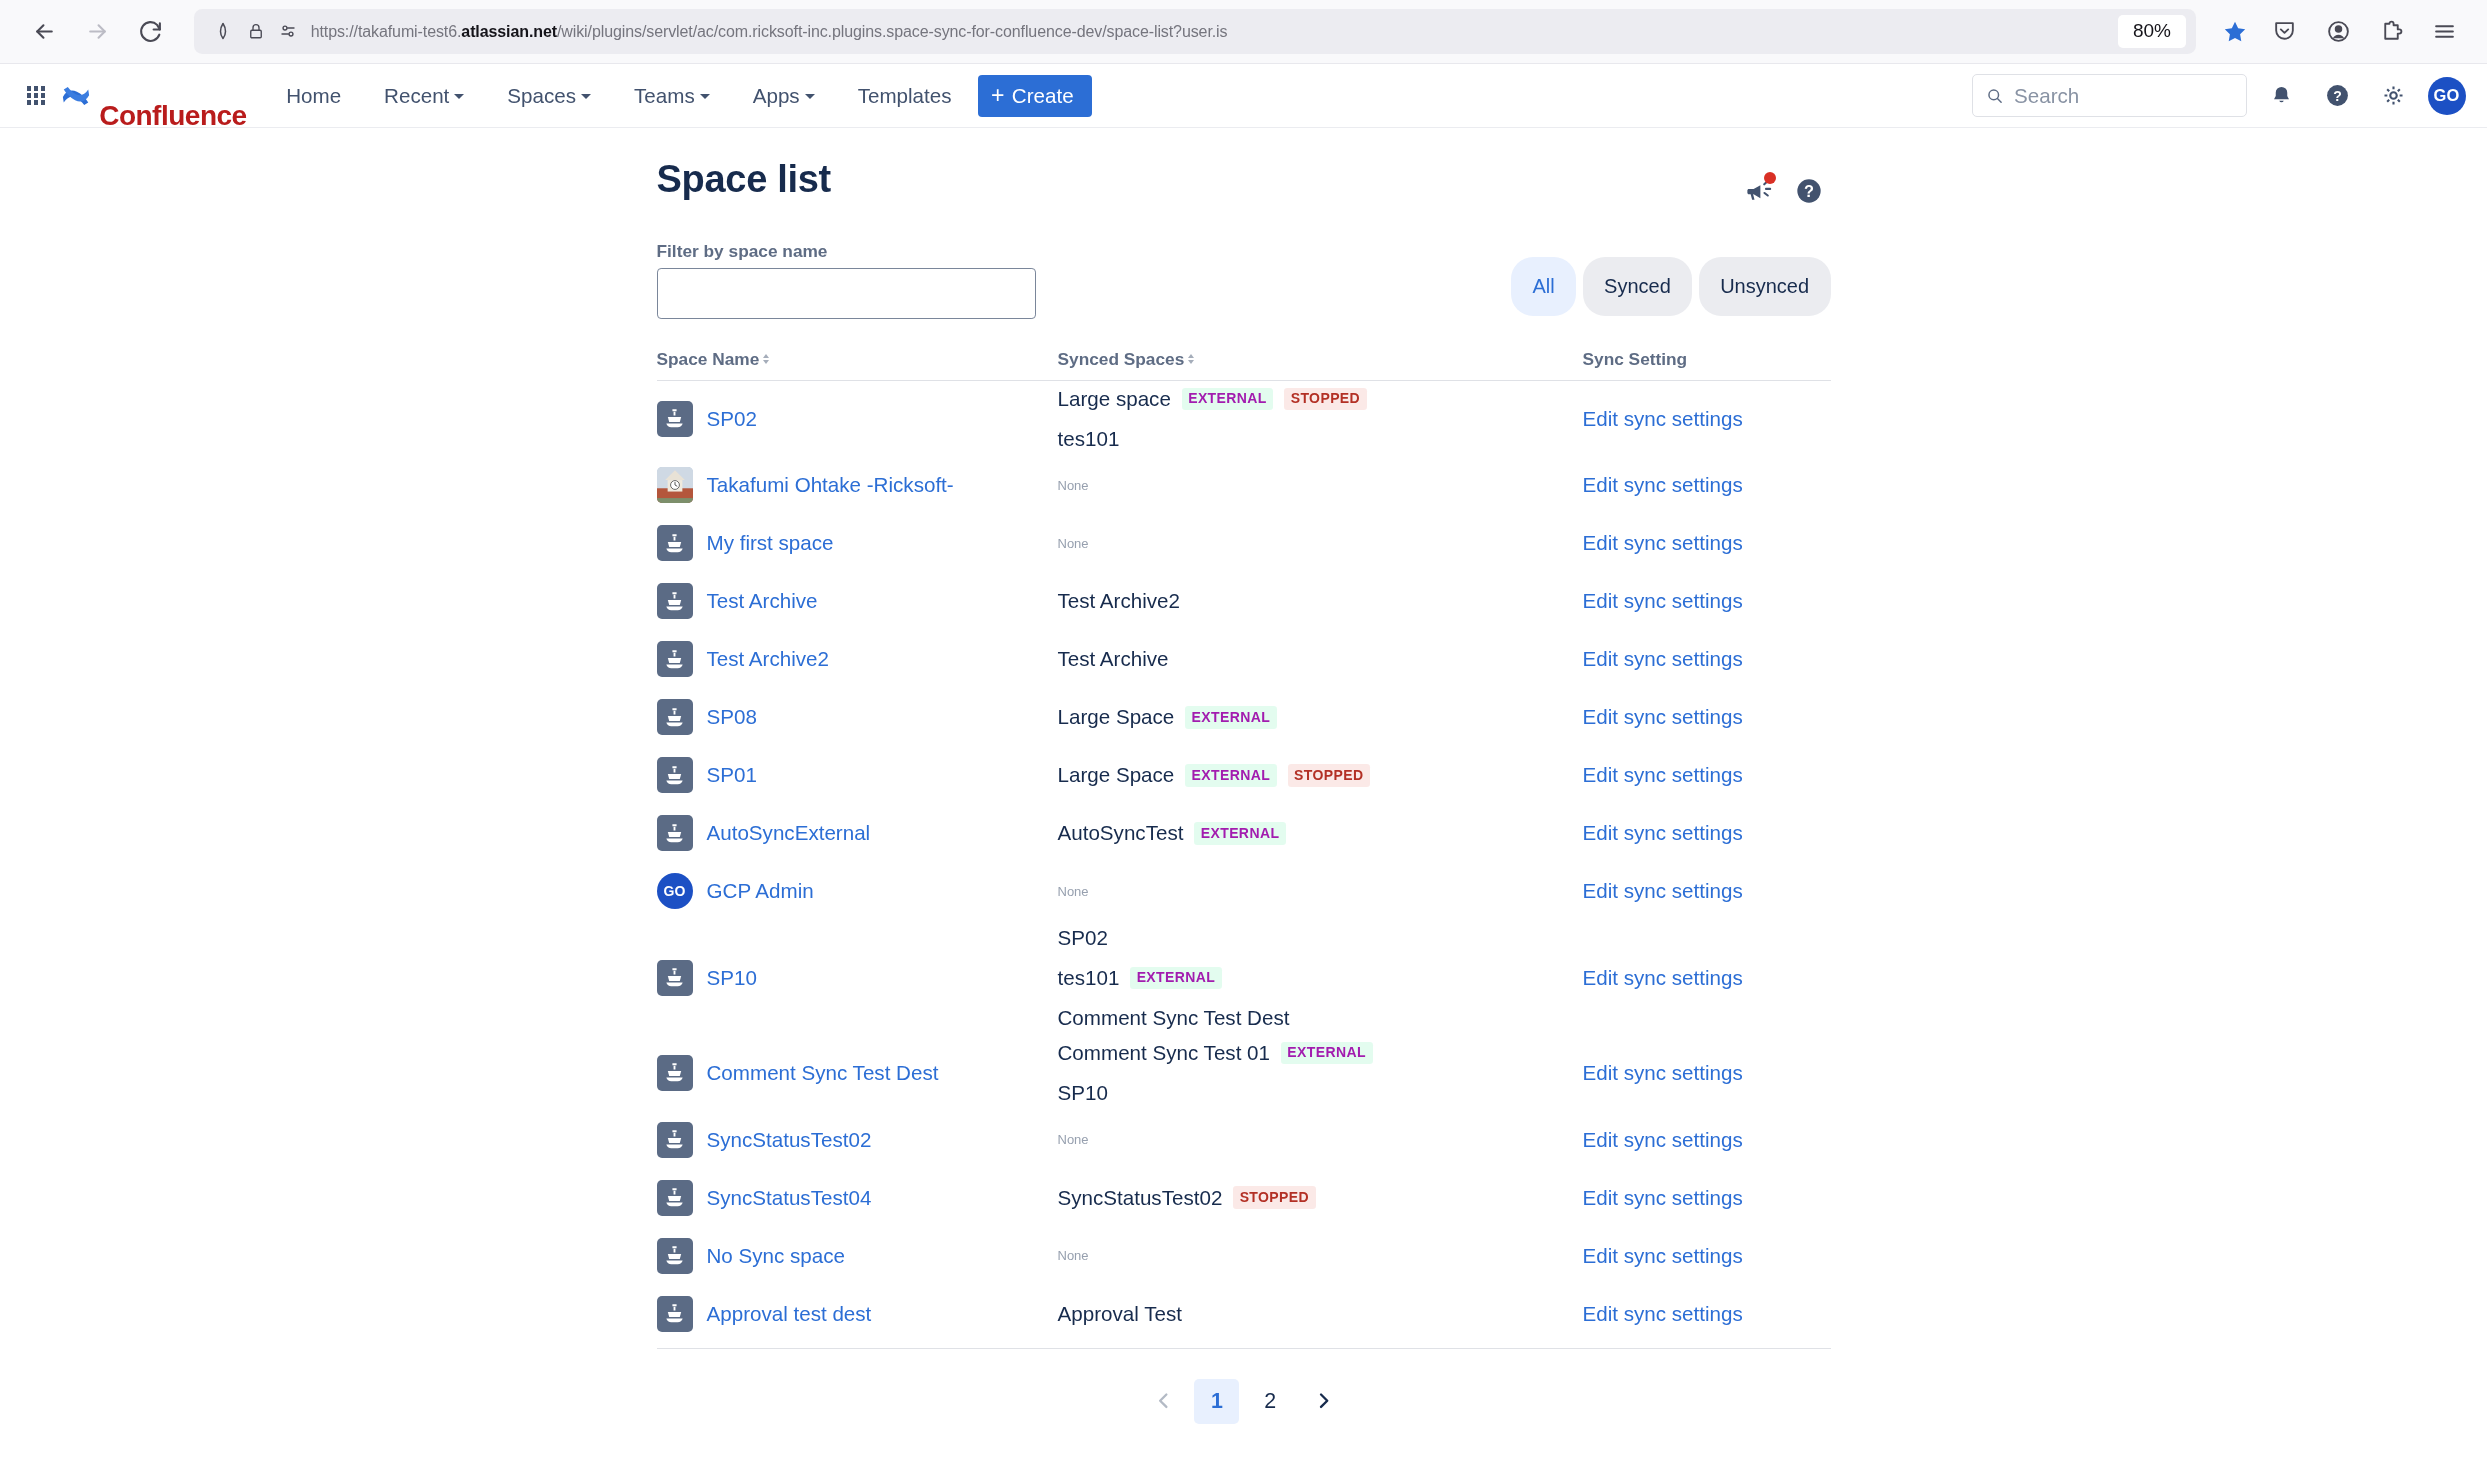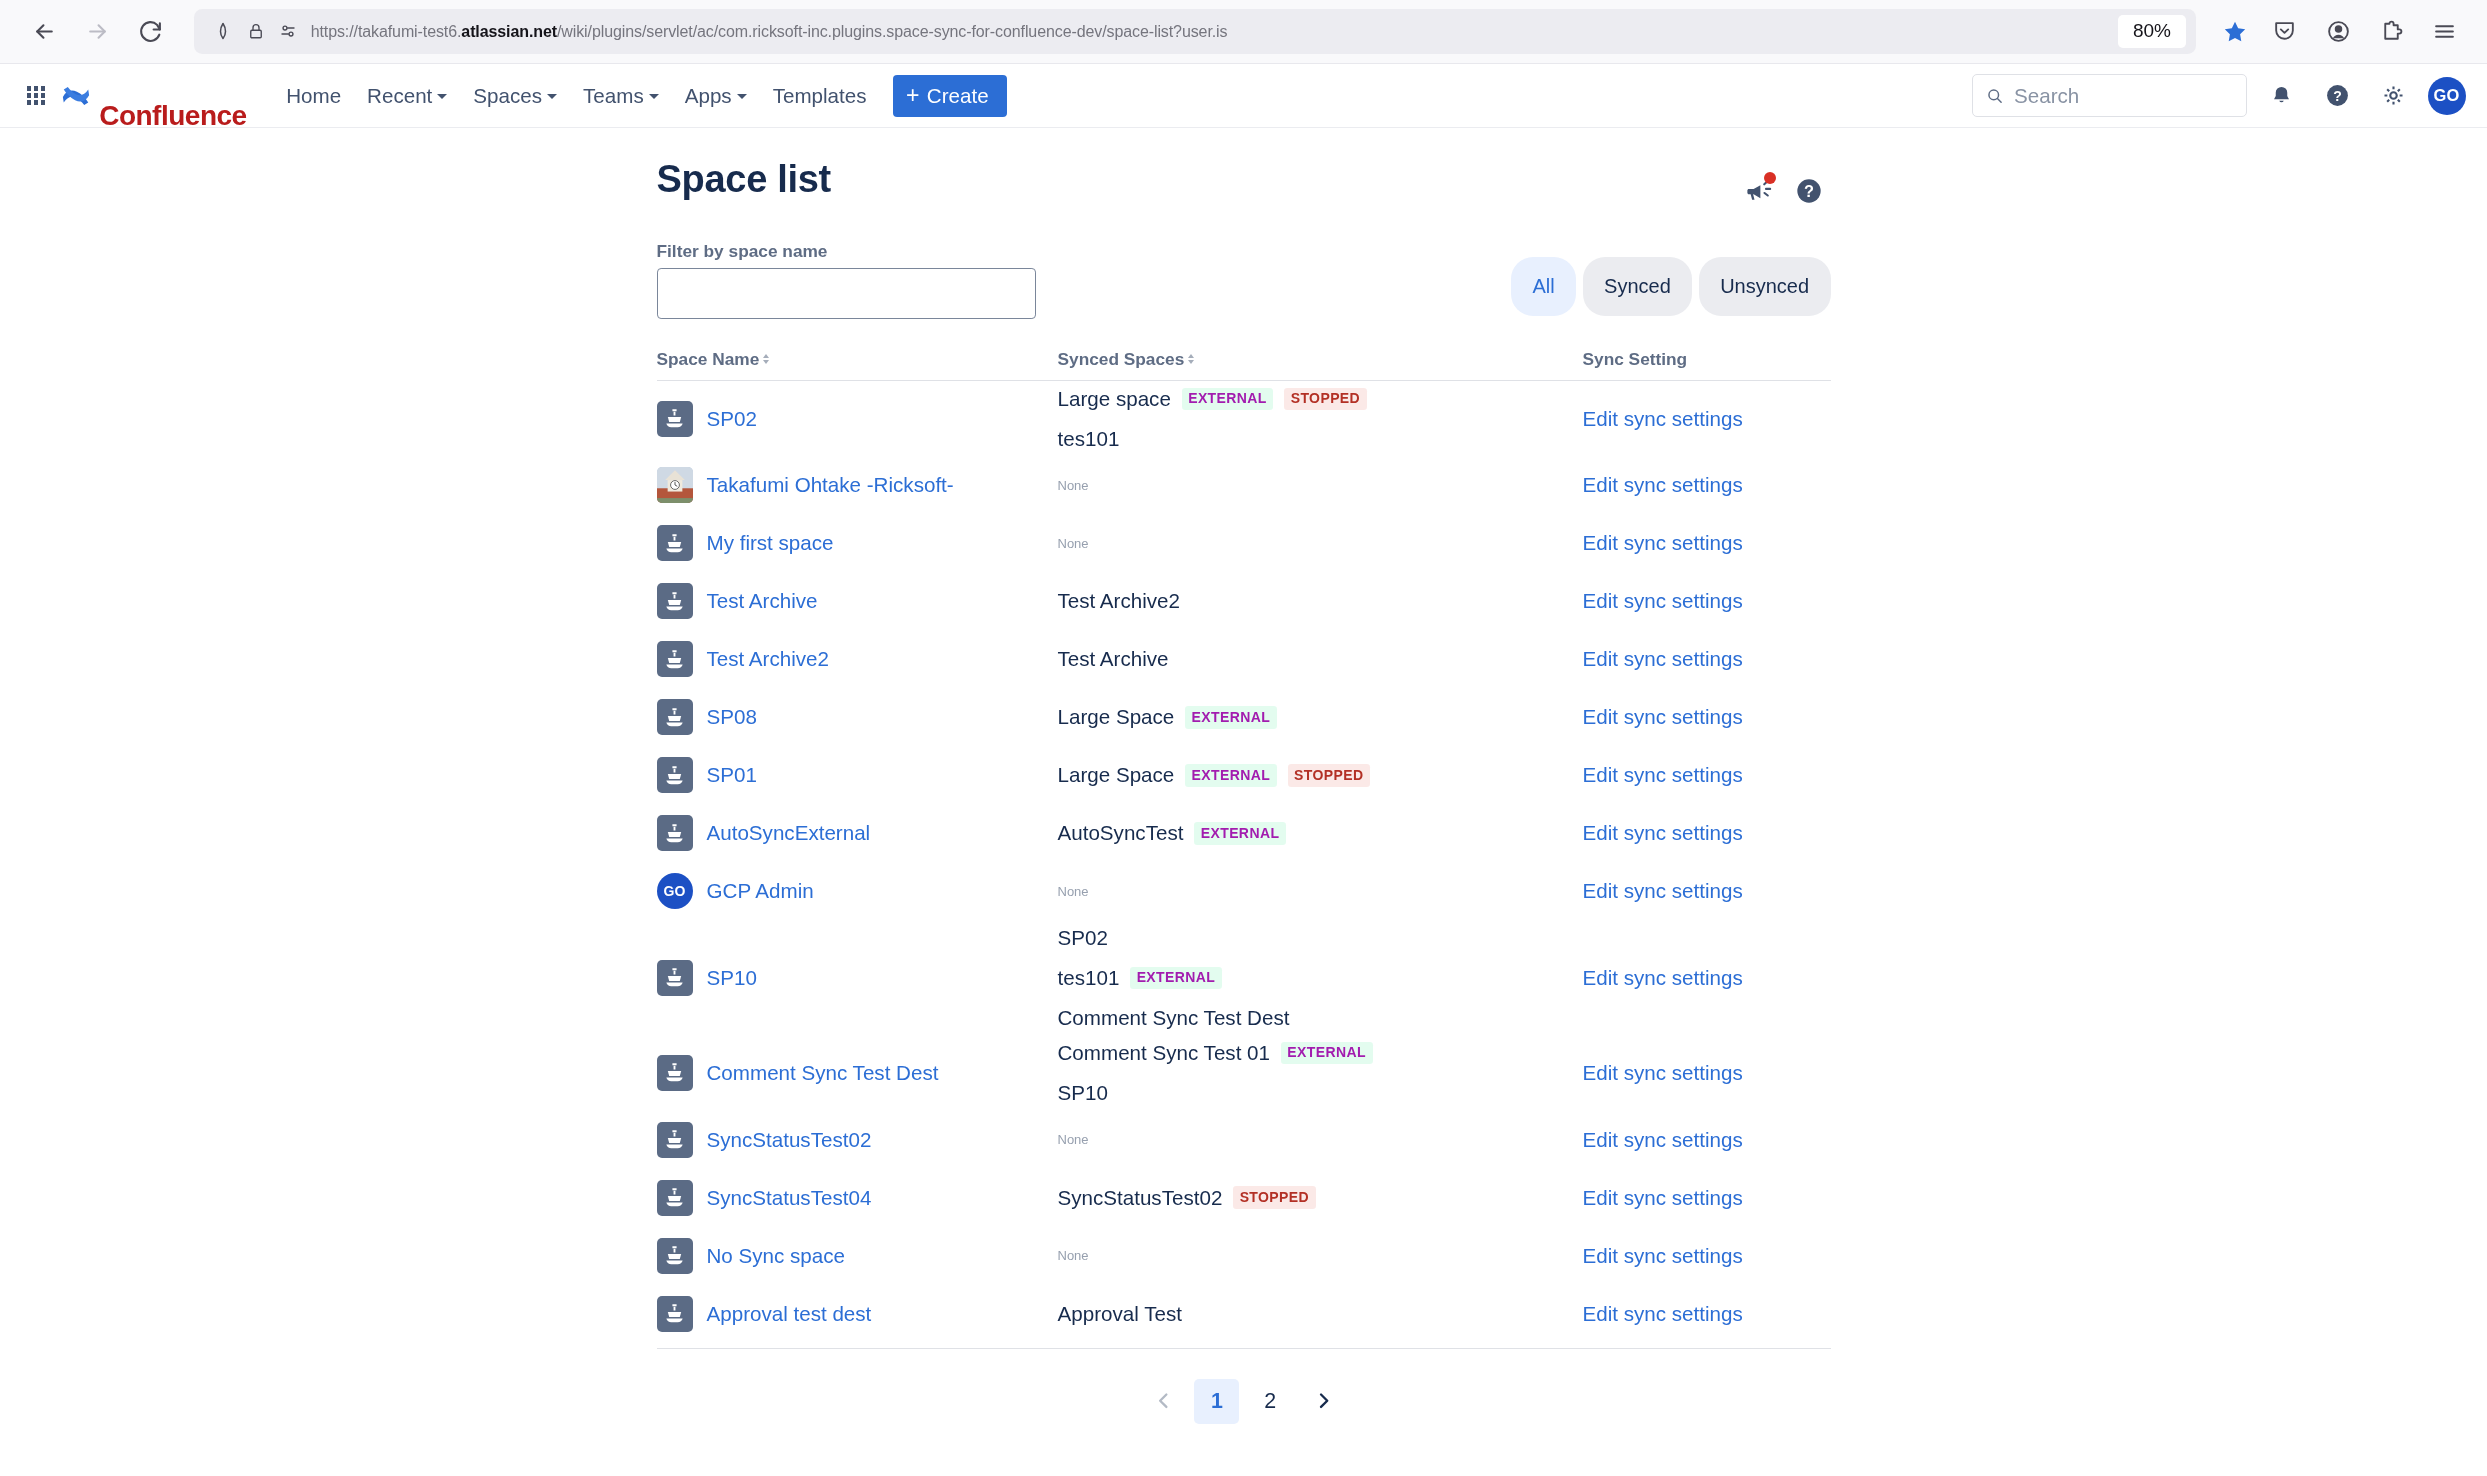--- a/index.html
+++ b/index.html
@@ -78,21 +78,21 @@
     align-items: center;
     padding: 0 21.4px 0 18px;
     border-bottom: 0.8px solid #ebecf0;
   }
   .grid-icon { width: 36px; height: 36px; display: flex; align-items: center; justify-content: center; margin-right: 8.2px; }
   .grid-dots { display: grid; grid-template-columns: repeat(3, 4.1px); grid-template-rows: repeat(3, 4.1px); gap: 2.9px; }
   .grid-dots i { display: block; width: 4.1px; height: 4.1px; background: #42526e; }
   .cf-logo { display: flex; align-items: center; gap: 9px; margin-right: 28px; }
   .cf-logo-mark { width: 28px; height: 28px; flex: 0 0 auto; }
   .cf-logo-text { font-size: 28px; font-weight: 600; color: #b91c1c; letter-spacing: -0.5px; margin-top: 40px; }
-  .cf-menu { display: flex; align-items: flex-start; gap: 3px; }
+  .cf-menu { display: flex; align-items: flex-start; gap: 20px; }
   .cf-menu-item {
     display: flex; align-items: center; gap: 5px;
     padding: 7.4px 11.5px;
     border-radius: 4.1px;
     font-size: 20.6px;
     color: #42526e;
     white-space: nowrap;
   }
   .caret { width: 0; height: 0; border-left: 5px solid transparent; border-right: 5px solid transparent; border-top: 5.8px solid #42526e; margin-top: 2.5px; }
   .create-btn {

